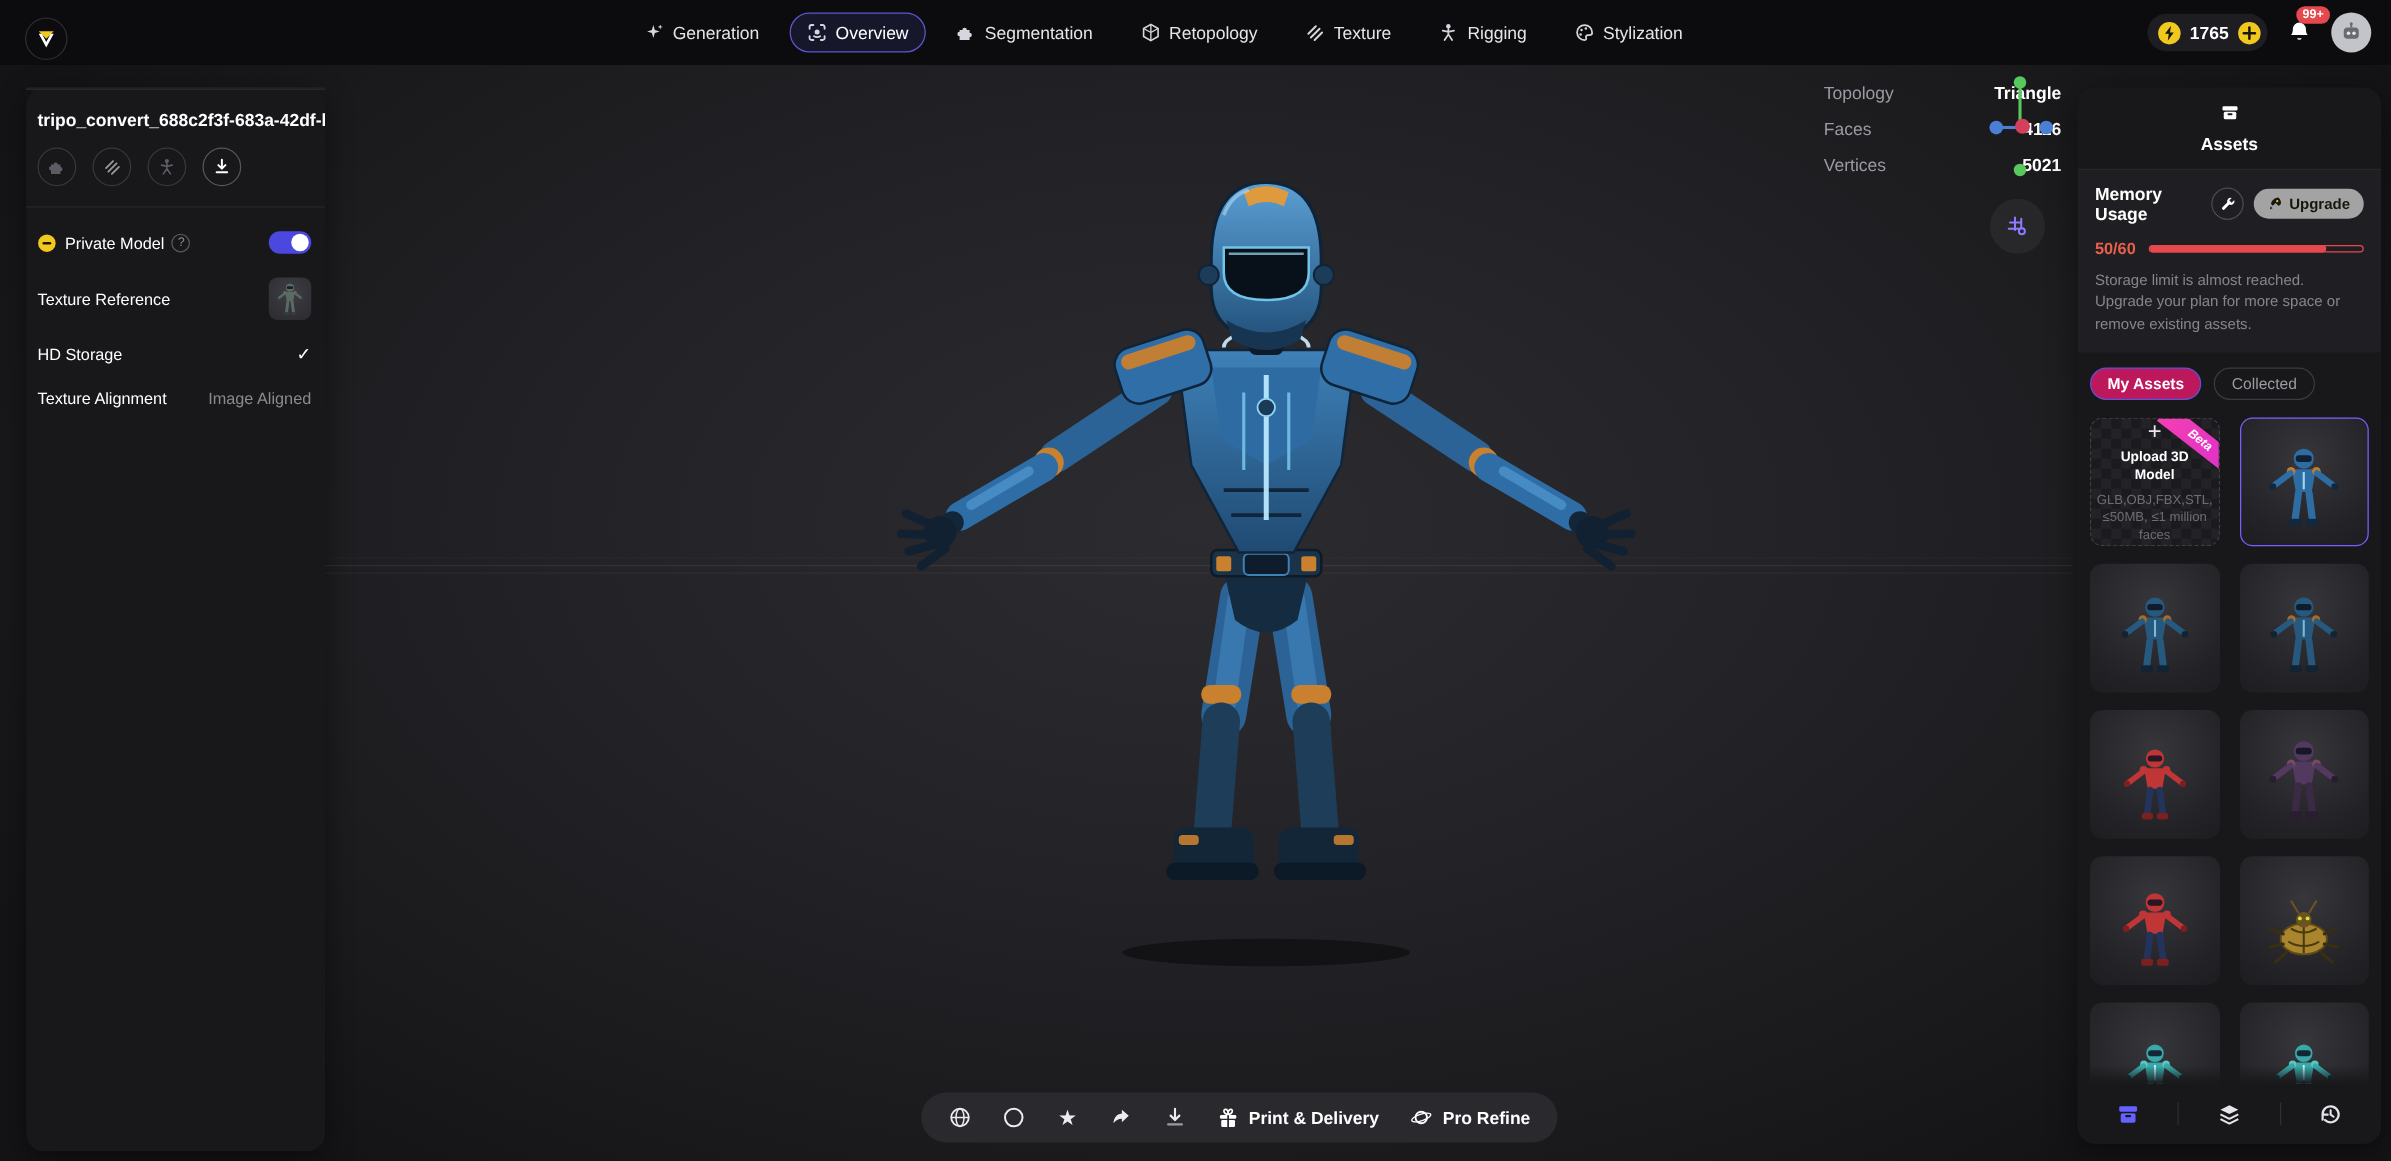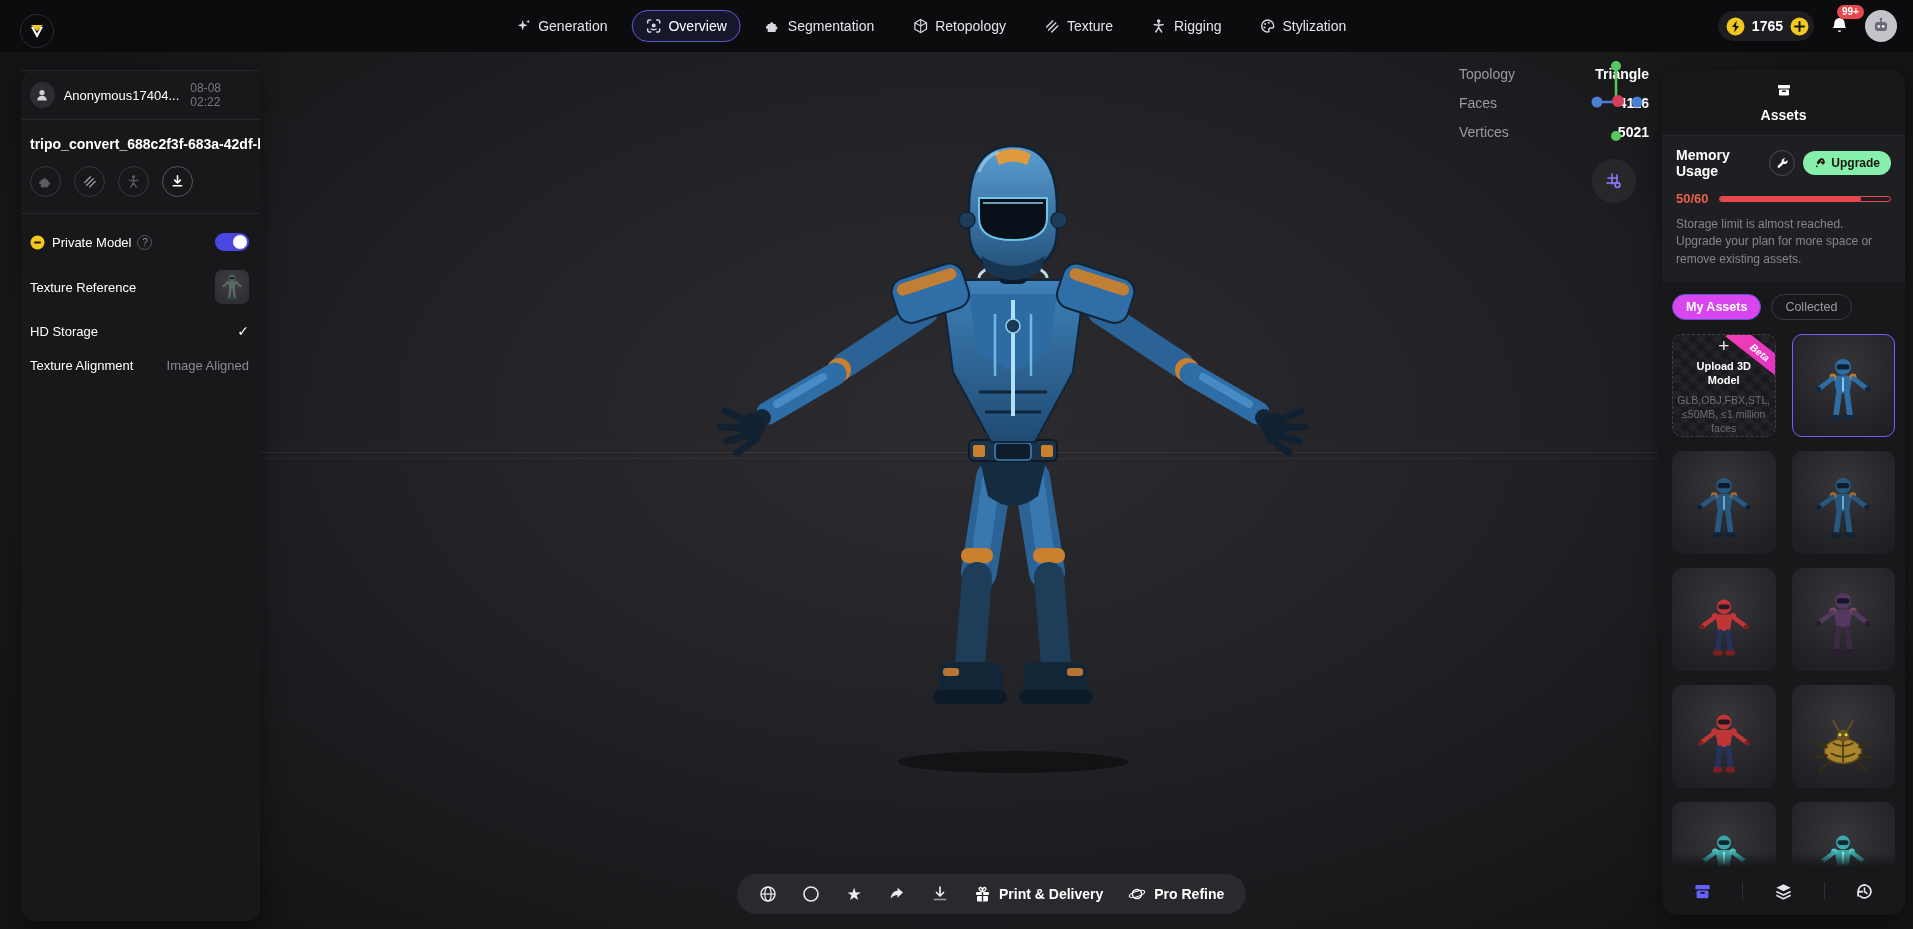--- a/index.html
+++ b/index.html
@@ -76,30 +76,30 @@
   .check { color:#fff; font-size:14px; }
   .muted-val { color:#8a8a92; }
 
   
   .rp-header { display:flex; align-items:center; gap:9px; padding:12px 14px; font-size:14px; font-weight:700; color:#fff;flex-direction:column; }
   .memory { background:#1f1f23; padding:11px 14px 14px; }
   .mem-row1 { display:flex; align-items:center; }
   .mem-title { font-size:14px; font-weight:700; color:#fff; flex:1; }
   .wrench-btn { width:26px; height:26px; border-radius:50%; border:1px solid #4a4a52; color:#fff;
     display:flex; align-items:center; justify-content:center; margin-right:8px; cursor:pointer; }
-  .upgrade-btn { display:flex; align-items:center; gap:5px; background:#86efac; color:#17170f;
+  .upgrade-btn { display:flex; align-items:center; gap:5px; background:#a3a3a3; color:#17170f;
     font-size:12px; font-weight:700; border-radius:999px; padding:5px 11px; cursor:pointer; }
   .mem-row2 { display:flex; align-items:center; gap:10px; margin-top:12px; }
   .mem-usage { color:#e8604c; font-size:13px; font-weight:600; }
   .bar { flex:1; height:6px; border:1px solid #e5484d; border-radius:4px; position:relative; }
   .bar-fill { position:absolute; left:0; top:-1px; height:6px; background:#e5484d; border-radius:4px; }
   .mem-warn { margin-top:10px; font-size:12px; line-height:1.45; color:#85858d; }
   .rp-tabs { display:flex; gap:10px; padding:12px 10px 0; }
   .rp-tab { font-size:12.5px; padding:5px 13px; border-radius:999px; border:1px solid #3a3a40; color:#9a9aa2; cursor:pointer; }
-  .rp-tab.active { background:#d946ef; border-color:#5b55d6; color:#fff; font-weight:600; }
+  .rp-tab.active { background:#be185d; border-color:#5b55d6; color:#fff; font-weight:600; }
   .asset-grid { display:grid; grid-template-columns:1fr 1fr; gap:14px 16px; grid-auto-rows:103px;
     padding:14px 10px 0; height:606px; overflow:hidden; }
   .thumb { border-radius:10px; background:radial-gradient(circle at 50% 32%, #36363b 0%, #232327 70%, #1d1d21 100%);
     display:flex; align-items:flex-end; justify-content:center; cursor:pointer; position:relative; overflow:hidden; }
   .thumb.selected { outline:1.5px solid #7a5cff; outline-offset:-1px; }
   .thumb svg { margin-bottom:6px; }
   .upload-card { border-radius:10px; border:1.5px dashed #3f3f46; cursor:pointer; position:relative; overflow:hidden;
     background:repeating-conic-gradient(#232327 0% 25%, #1b1b1f 0% 50%) 0 0/16px 16px;
     display:flex; flex-direction:column; align-items:center; justify-content:center; text-align:center; padding:0 8px; }
   .up-plus { font-size:19px; color:#e8e8ec; line-height:1; }
@@ -408,30 +408,20 @@
             <circle cx="12.2" cy="10.5" r="1.4" fill="#e8e8ec"></circle>
             <path d="M10 6 V3.5" stroke="#6a6a74" stroke-width="1.6"></path>
             <circle cx="10" cy="3" r="1.2" fill="#6a6a74"></circle>
           </svg>
       </div>
     </div>
   </header>
 
   <aside class="panel left-panel">
     <div class="divider"></div>
-    <div class="lp-user">
-      <span class="user-avatar">
-        <svg width="14" height="14" viewBox="0 0 14 14">
-            <circle cx="7" cy="4.6" r="2.6" fill="currentColor"></circle>
-            <path d="M2.2 12.5 a4.8 4.8 0 0 1 9.6 0 Z" fill="currentColor"></path>
-          </svg>
-      </span>
-      <span class="user-name">Anonymous17404...</span>
-      <span class="user-date">08-08 02:22</span>
-    </div>
     <div class="divider"></div>
     <div class="lp-filename">tripo_convert_688c2f3f-683a-42df-b...</div>
     <div class="lp-actions">
       <span class="act-btn" style="color:#5c5c64">
         <svg width="15" height="15" viewBox="0 0 16 16">
             <path d="M3 6 h2.2 a1.8 1.8 0 1 1 3.6 0 H11 v2.2 a1.8 1.8 0 1 1 0 3.6 V14 H3 v-3 a1.8 1.8 0 1 1 0-3.6 Z" fill="currentColor"></path>
           </svg>
       </span>
       <span class="act-btn" style="color:#9a9aa2">
         <svg width="15" height="15" viewBox="0 0 16 16">

